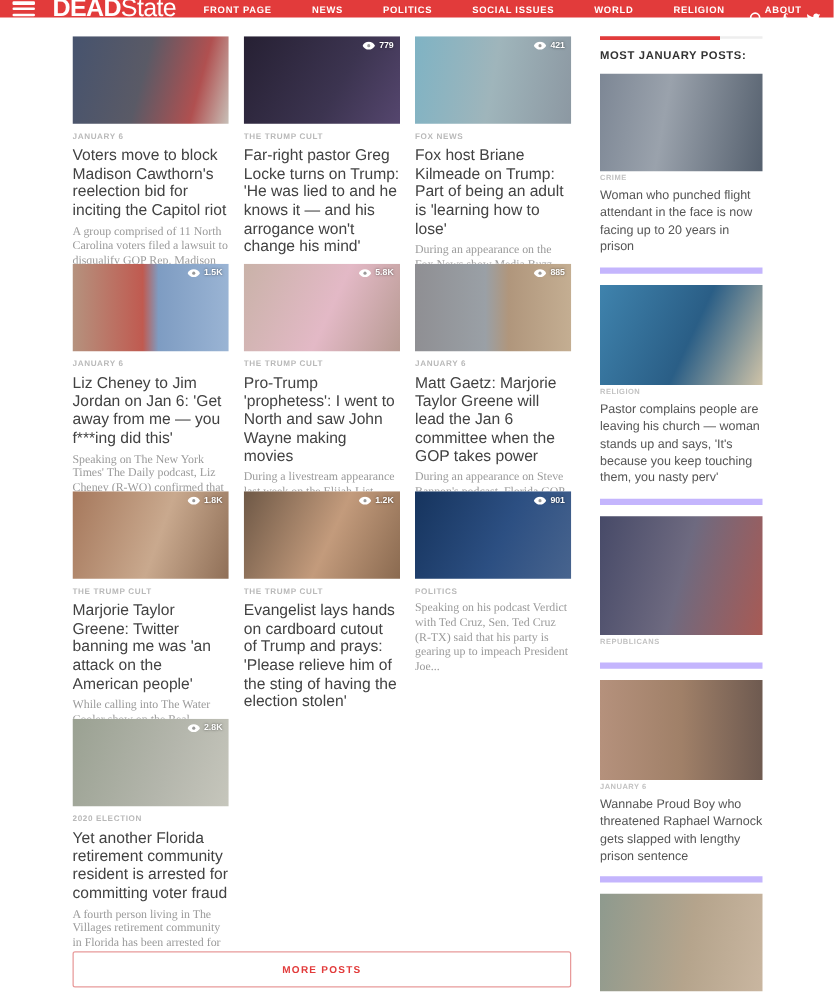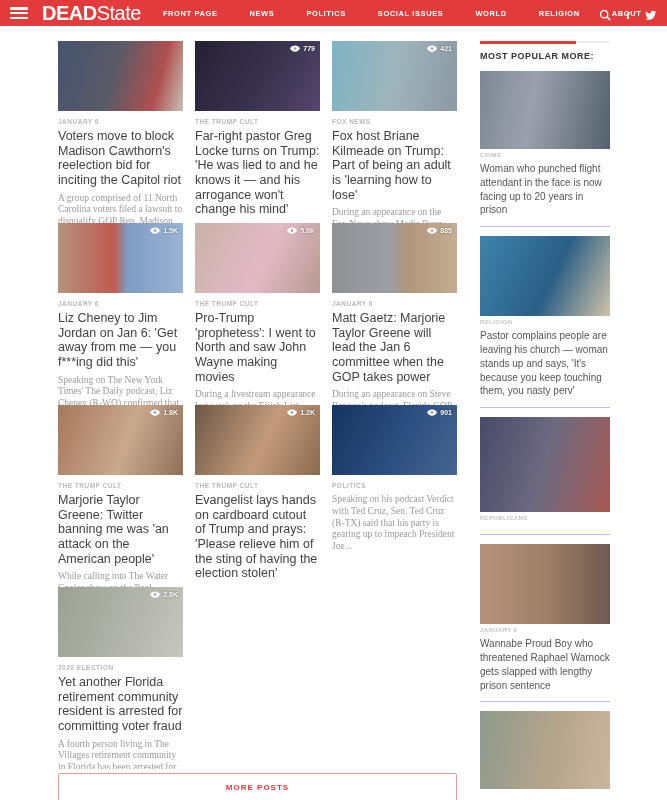--- a/index.html
+++ b/index.html
@@ -1,20 +1,20 @@
 <!DOCTYPE html>
 <html><head>
 <meta charset="utf-8">
 <style>
   * { margin:0; padding:0; box-sizing:border-box; }
   html,body { width:667px; height:800px; overflow:hidden; background:#fff;
     font-family:"Liberation Sans", sans-serif; }
 
   
-  .topbar { height:26px; background:#e23b3b; display:flex; align-items:center;
+  .topbar { height:14px; background:#e23b3b; display:flex; align-items:center;
     padding:4px 10px; position:relative; }
   .burger { width:18px; height:12px; display:flex; flex-direction:column;
     justify-content:space-between; cursor:pointer; margin-right:14px; }
   .burger span { display:block; height:2.5px; background:#fff; border-radius:1px; }
   .logo { color:#fff; font-size:20px; letter-spacing:-0.5px; margin-right:22px;
     white-space:nowrap; cursor:pointer; }
   .logo b { font-weight:bold; }
   .logo i { font-style:normal; font-weight:normal; }
   .nav { display:flex; gap:32px; align-items:center; }
   .nav a { color:#fff; font-size:7.5px; font-weight:bold; letter-spacing:0.6px;
@@ -46,21 +46,21 @@
     border-radius:2px; color:#e23b3b; font-size:8px; font-weight:bold;
     letter-spacing:1px; text-align:center; padding:9px 0; cursor:pointer; }
 
   
   .sidebar { width:130px; }
   .sb-head { position:relative; padding-top:8px; margin-bottom:10px;
     border-top:2px solid #eee; }
   .sb-head::before { content:""; position:absolute; top:-2px; left:0; width:96px;
     height:3px; background:#e23b3b; }
   .sb-title { color:#333; font-size:9px; font-weight:bold; letter-spacing:0.5px; }
-  .sb-post { padding-bottom:9px; margin-bottom:9px; border-bottom:1px solid #c4b5fd; }
+  .sb-post { padding-bottom:9px; margin-bottom:9px; border-bottom:5px solid #c4b5fd; }
   .sb-post:last-child { border-bottom:none; margin-bottom:0; }
   .sb-photo { width:130px; position:relative; cursor:pointer; }
   .sb-cat { color:#c2c2c2; font-size:6px; font-weight:bold; letter-spacing:0.4px;
     text-transform:uppercase; margin:3px 0 4px; cursor:pointer; }
   .sb-text { color:#555; font-size:10px; line-height:1.38; cursor:pointer; }
 
   
   .ph-a0{background:linear-gradient(105deg,#46536e 0%,#5a5a66 45%,#b05050 78%,#c8c0b8 100%);}
   .ph-a1{background:linear-gradient(120deg,#262033 0%,#3c3450 60%,#55466e 100%);}
   .ph-a2{background:linear-gradient(100deg,#7fb3c4 0%,#9fb5bb 50%,#8c98a2 100%);}
@@ -264,21 +264,21 @@
         <div class="excerpt">A fourth person living in The Villages retirement community in Florida has been arrested for casting multiple ballots in the 2020 election,...</div>
       </div>
 
     </div>
 
     <div class="more-btn">MORE POSTS</div>
   </div>
 
   <div class="sidebar">
     <div class="sb-head">
-      <div class="sb-title">MOST POPULAR MORE:</div>
+      <div class="sb-title">MOST JANUARY POSTS:</div>
     </div>
 
     <div class="sb-post">
       <div class="sb-photo ph-s0"></div>
       <div class="sb-cat">CRIME</div>
       <div class="sb-text">Woman who punched flight attendant in the face is now facing up to 20 years in prison</div>
     </div>
 
     <div class="sb-post">
       <div class="sb-photo ph-s1"></div>

